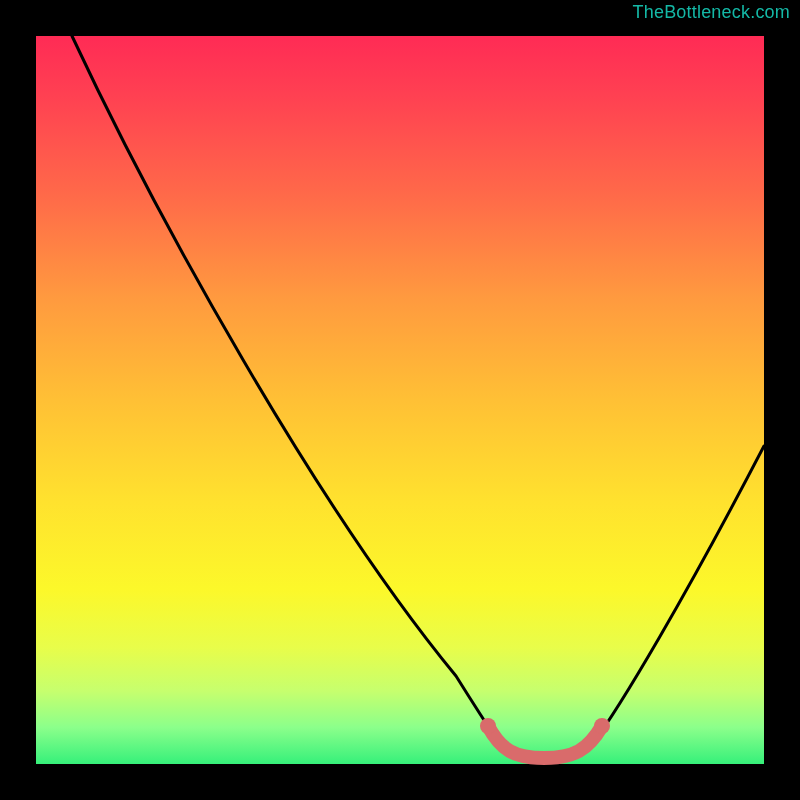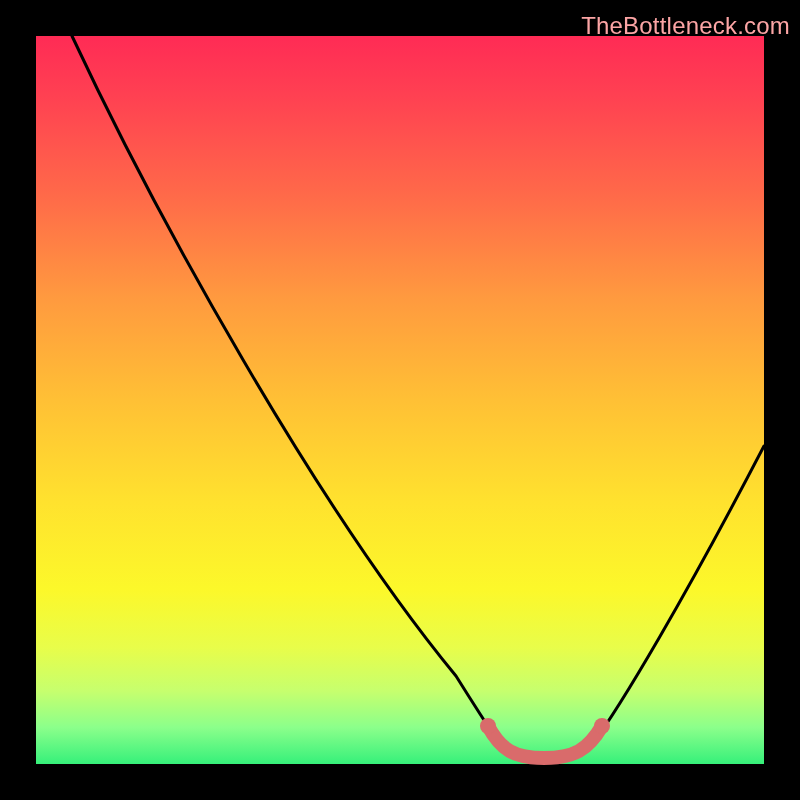--- a/index.html
+++ b/index.html
@@ -33,24 +33,24 @@
       #ffc035 50%,
       #ffe22e 64%,
       #fcf82a 76%,
       #e8fd4a 84%,
       #c6ff6e 90%,
       #8bff8b 95%,
       #36f07a 100%);
   }
   .watermark {
     position: absolute;
-    top: 12px;
+    top: 2px;
     right: 10px;
-    color: #fca5a5;
-    font-size: 24px;
+    color: #14b8a6;
+    font-size: 18px;
     font-weight: 500;
     letter-spacing: 0.2px;
     user-select: none;
   }
   svg.curve {
     position: absolute;
     left: 0;
     top: 0;
     width: 728px;
     height: 728px;

